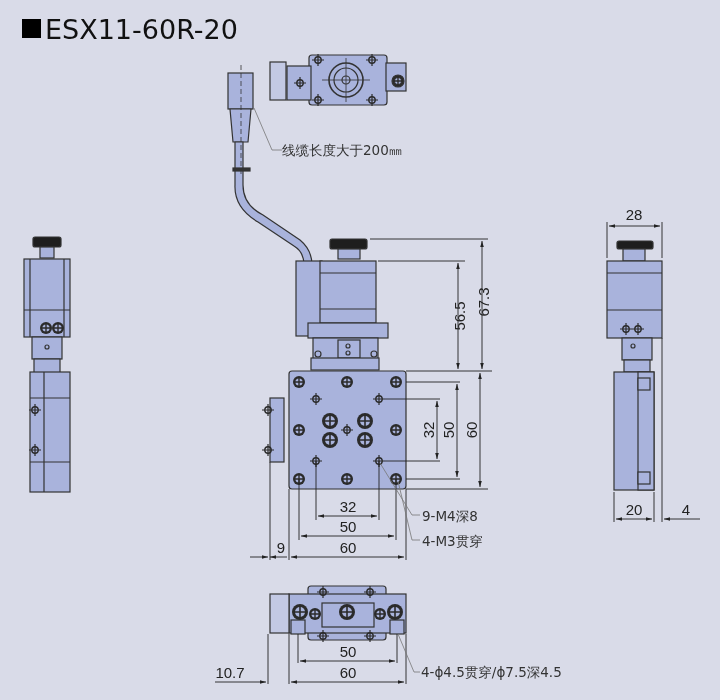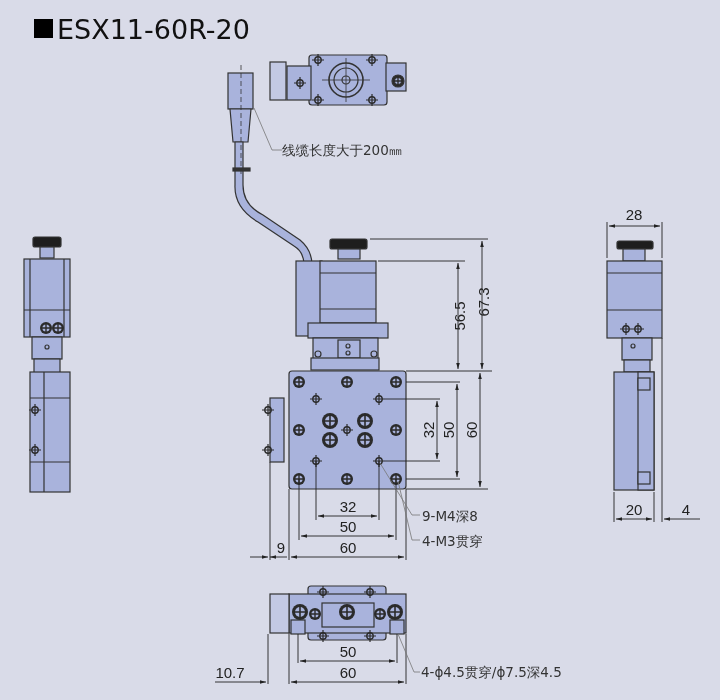--- a/index.html
+++ b/index.html
@@ -1,17 +1,17 @@
 <!DOCTYPE html>
 <html><head>
 <meta charset="utf-8">
 <style>
   html,body{margin:0;padding:0;}
   body{width:720px;height:700px;background:#d9dbe8;position:relative;overflow:hidden;font-family:"Liberation Sans",sans-serif;}
-  .title{position:absolute;left:34px;top:14px;font-size:27px;color:#111;font-family:"DejaVu Sans",sans-serif;letter-spacing:0px;}
+  .title{position:absolute;left:22px;top:14px;font-size:27px;color:#111;font-family:"DejaVu Sans",sans-serif;letter-spacing:0px;}
   .title .sq{display:inline-block;width:19px;height:19px;background:#000;margin-right:4px;vertical-align:1px;}
   svg.drawing{position:absolute;left:0;top:0;}
   .dim{font-family:"Liberation Sans",sans-serif;font-size:15px;fill:#222;}
   .note{font-family:"DejaVu Sans",sans-serif;font-size:13.5px;fill:#333;}
 </style>
 </head>
 <body>
 
 <div class="title">
   <span class="sq"></span><span>ESX11-60R-20</span>

